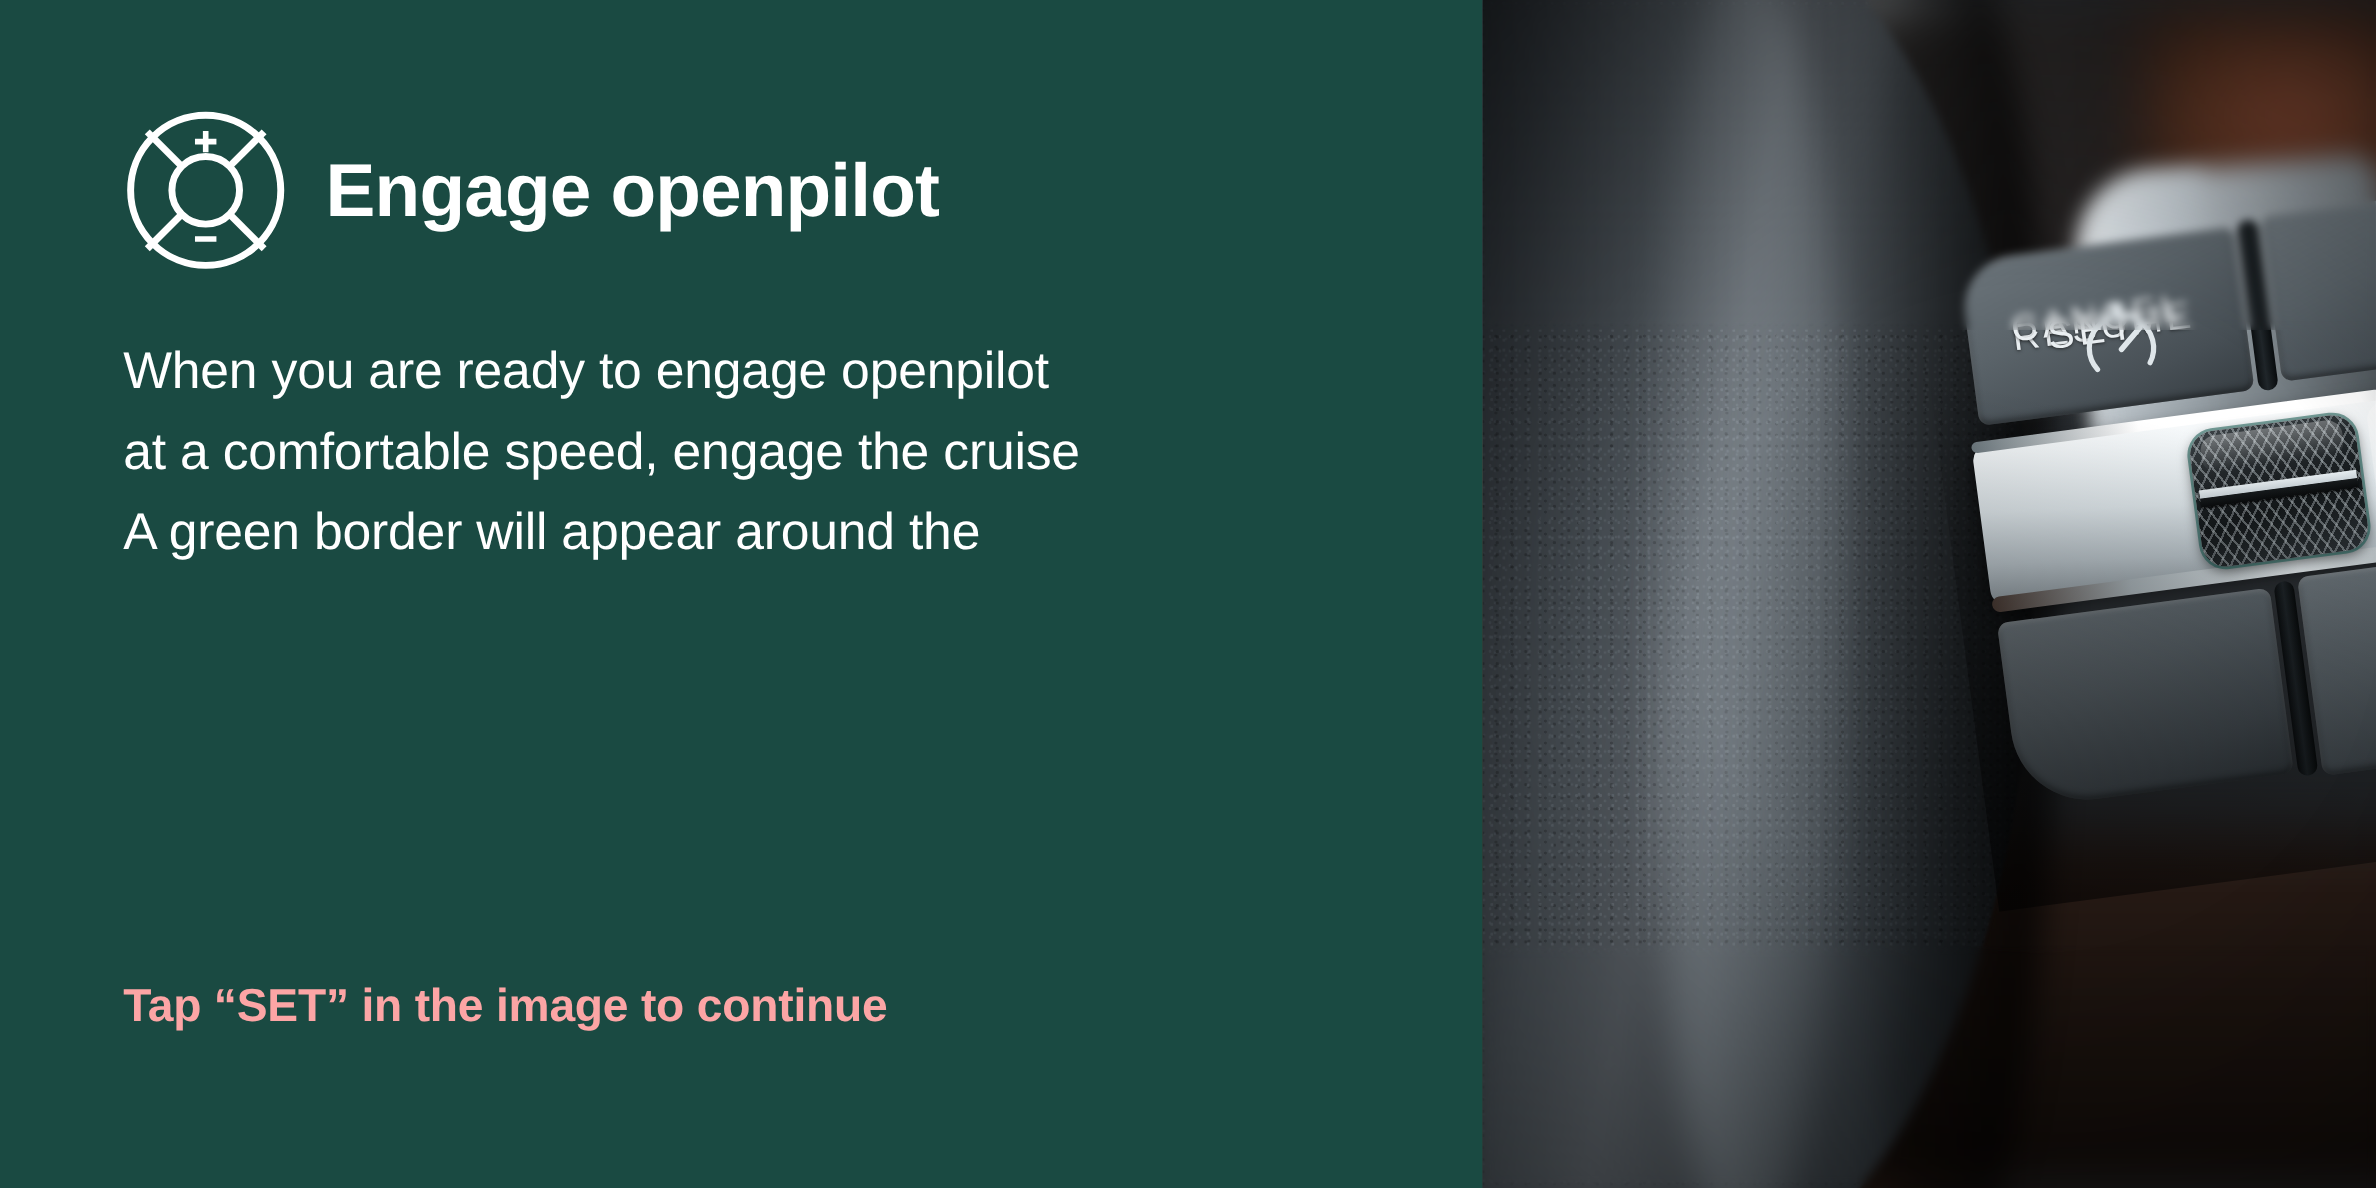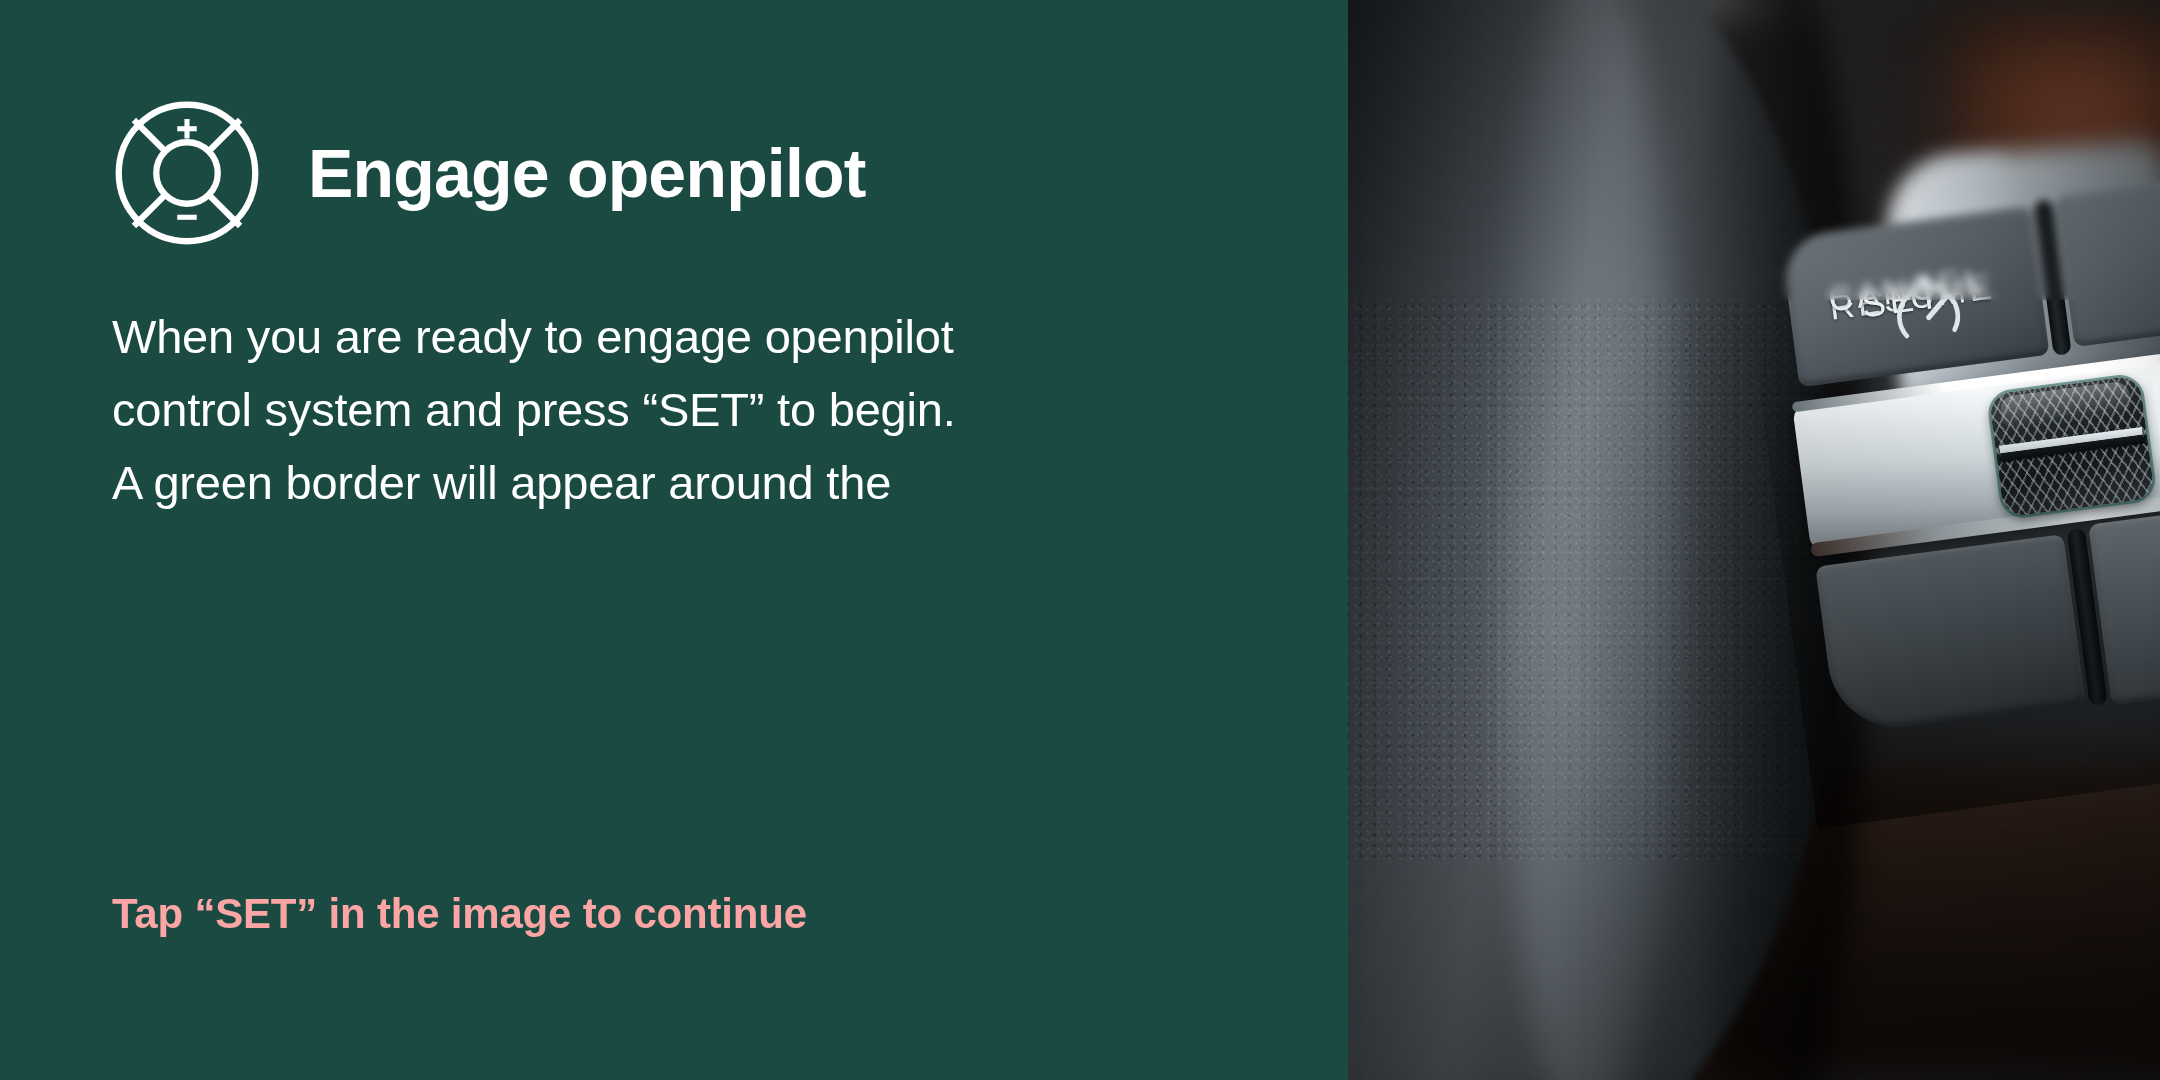--- a/index.html
+++ b/index.html
@@ -6,21 +6,21 @@
   body{width:2160px;height:1080px;overflow:hidden;
        font-family:"Liberation Sans",sans-serif;}
 
   #root{position:relative;width:2160px;height:1080px;overflow:hidden;}
 
   
   #left-panel{position:absolute;left:0;top:0;width:1348px;height:1080px;
               background:#1A4A42;overflow:hidden;}
 
   #header-row{position:absolute;left:112px;top:95px;height:155px;
-              display:flex;align-items:center;gap:46px;}
+              display:flex;align-items:center;gap:34px;}
 
   #cc-icon{width:150px;height:150px;display:block;flex:0 0 auto;}
 
   #page-title{font-size:68px;font-weight:bold;color:#fff;
               letter-spacing:-0.8px;line-height:1;white-space:nowrap;
               margin:0;padding:0;}
 
   #body-copy{position:absolute;left:112px;top:300px;width:1180px;
              font-size:47px;line-height:73px;color:#ffffff;
              font-weight:400;letter-spacing:-0.2px;}
@@ -181,21 +181,21 @@
         <line x1="43.5" y1="20.5" x2="56.5" y2="20.5" stroke="#ffffff" stroke-width="3.4"></line>
         <line x1="50" y1="14" x2="50" y2="27" stroke="#ffffff" stroke-width="3.4"></line>
         <line x1="43.5" y1="79.5" x2="56.5" y2="79.5" stroke="#ffffff" stroke-width="3.4"></line>
       </svg>
 
       <h1 id="page-title">Engage openpilot</h1>
     </div>
 
     <div id="body-copy">
       <span class="ln">When you are ready to engage openpilot</span>
-      <span class="ln">control system and press “SET” to begin.</span>
+      <span class="ln">at a comfortable speed, engage the cruise</span>
       <span class="ln">A green border will appear around the</span>
     </div>
 
     <div id="footer-cta">Tap “SET” in the image to continue</div>
   </div>
 
   <div id="photo-panel">
 
     <div class="ph" id="bg-sky"></div>
     <div class="ph" id="bg-warm"></div>

